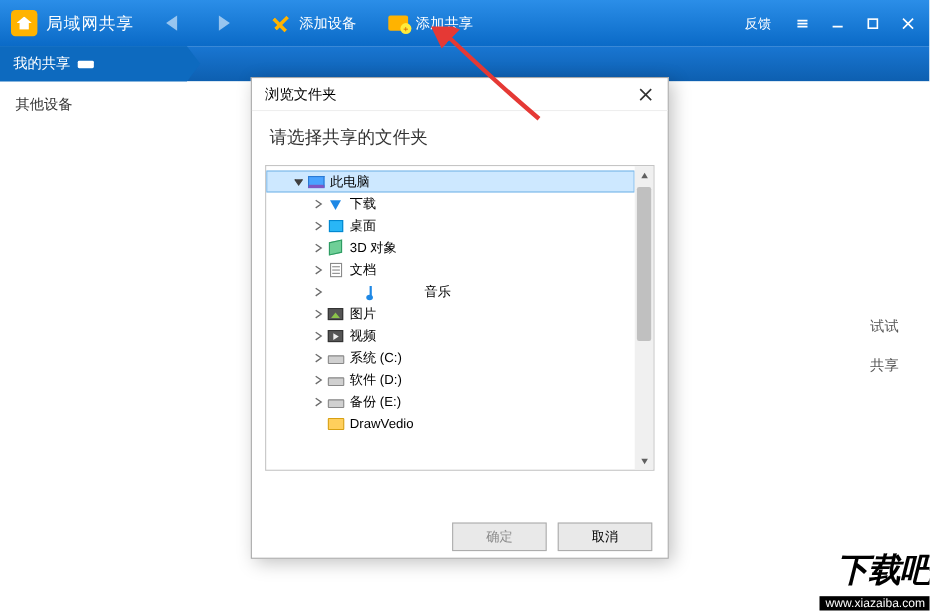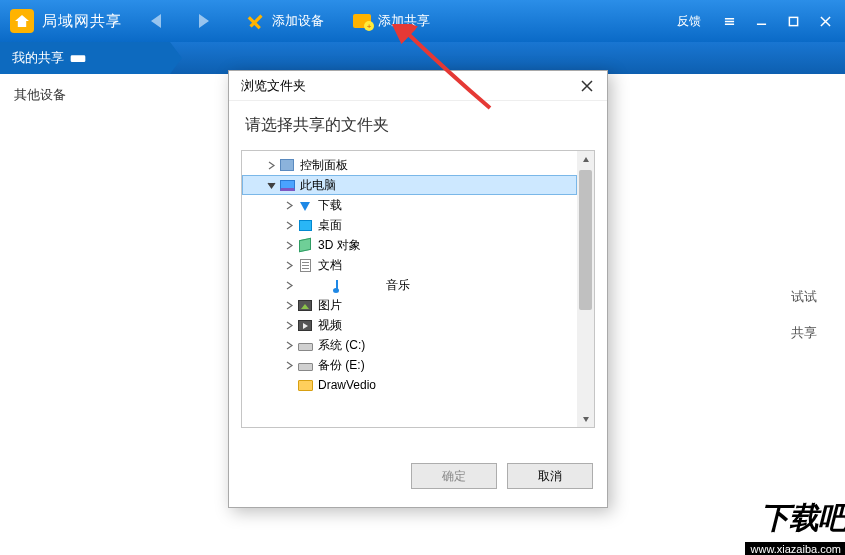--- a/index.html
+++ b/index.html
@@ -65,21 +65,21 @@
 .i-doc::before{content:"";position:absolute;left:1px;right:1px;top:2px;height:1px;background:#8a8a8a;box-shadow:0 3px 0 #8a8a8a,0 6px 0 #8a8a8a;}
 .i-music { width:6px; height:11px; border-left:2px solid #1e88e5; position:relative; }
 .i-music::after{content:"";position:absolute;left:-5px;bottom:-2px;width:6px;height:5px;background:#1e88e5;border-radius:50%;}
 .i-video { width:14px; height:11px; background:#555; border:1px solid #333; position:relative; }
 .i-video::before{content:"";position:absolute;left:4px;top:2px;width:0;height:0;border-top:3px solid transparent;border-bottom:3px solid transparent;border-left:5px solid #eee;}
 .i-pic   { width:14px; height:11px; background:#555; border:1px solid #333; position:relative; }
 .i-pic::before{content:"";position:absolute;left:2px;bottom:1px;width:0;height:0;border-left:4px solid transparent;border-right:4px solid transparent;border-bottom:5px solid #8bc34a;}
 .i-drive { width:15px; height:8px; background:#d0d0d0; border:1px solid #888; border-radius:1px; margin-top:3px; }
 .i-folder{ width:15px; height:11px; background:#ffcf5c; border:1px solid #d8a012; border-radius:1px; }
 
-.dlg-btns { margin-top: auto; padding: 12px 14px 18px; display: flex; justify-content: flex-end; gap: 10px; }
+.dlg-btns { margin-top: auto; padding: 12px 14px 6px; display: flex; justify-content: flex-end; gap: 10px; }
 .dlg-btn { width: 86px; height: 26px; border: 1px solid #adadad; background: #e9e9e9; font-size: 12px; cursor: pointer; }
 .dlg-btn:disabled { color: #8a8a8a; }
 
 .watermark { position: absolute; right: -2px; bottom: -2px; z-index: 60; text-align: right; color: #000; }
 .wm-big { font-size: 30px; font-weight: 900; font-style: italic; letter-spacing: -1px; text-shadow: 2px 0 #fff, -2px 0 #fff, 0 2px #fff, 0 -2px #fff; }
 .wm-url { font-size: 11px; background: #000; color: #fff; padding: 1px 6px; display: inline-block; }
 </style>
 </head>
 <body>
 
@@ -166,31 +166,20 @@
     <span>浏览文件夹</span>
     <div class="dlg-close">
         <svg viewBox="0 0 12 12">
           <path d="M1 1l10 10M11 1L1 11"></path>
         </svg>
       </div>
   </div>
   <div class="dlg-prompt">请选择共享的文件夹</div>
   <div class="tree-wrap">
     <div class="tree" id="tree">
-        <div class="node" style="padding-left: 22px;">
-          <span class="expander">
-            <svg viewBox="0 0 9 9">
-              <path d="M2 1l5 3.5L2 8"></path>
-            </svg>
-          </span>
-          <span class="node-icon">
-            <span class="i-panel"></span>
-          </span>
-          <span class="lbl">控制面板</span>
-        </div>
         <div class="node selected" style="padding-left: 22px;">
           <span class="expander">
             <svg viewBox="0 0 9 9">
               <path d="M1 2l3.5 5L8 2" fill="#404040" stroke="#404040"></path>
             </svg>
           </span>
           <span class="node-icon">
             <span class="i-pc"></span>
           </span>
           <span class="lbl">此电脑</span>
@@ -275,20 +264,31 @@
         <div class="node" style="padding-left: 40px;">
           <span class="expander">
             <svg viewBox="0 0 9 9">
               <path d="M2 1l5 3.5L2 8"></path>
             </svg>
           </span>
           <span class="node-icon">
             <span class="i-drive"></span>
           </span>
           <span class="lbl">系统 (C:)</span>
+        </div>
+        <div class="node" style="padding-left: 40px;">
+          <span class="expander">
+            <svg viewBox="0 0 9 9">
+              <path d="M2 1l5 3.5L2 8"></path>
+            </svg>
+          </span>
+          <span class="node-icon">
+            <span class="i-drive"></span>
+          </span>
+          <span class="lbl">软件 (D:)</span>
         </div>
         <div class="node" style="padding-left: 40px;">
           <span class="expander">
             <svg viewBox="0 0 9 9">
               <path d="M2 1l5 3.5L2 8"></path>
             </svg>
           </span>
           <span class="node-icon">
             <span class="i-drive"></span>
           </span>

